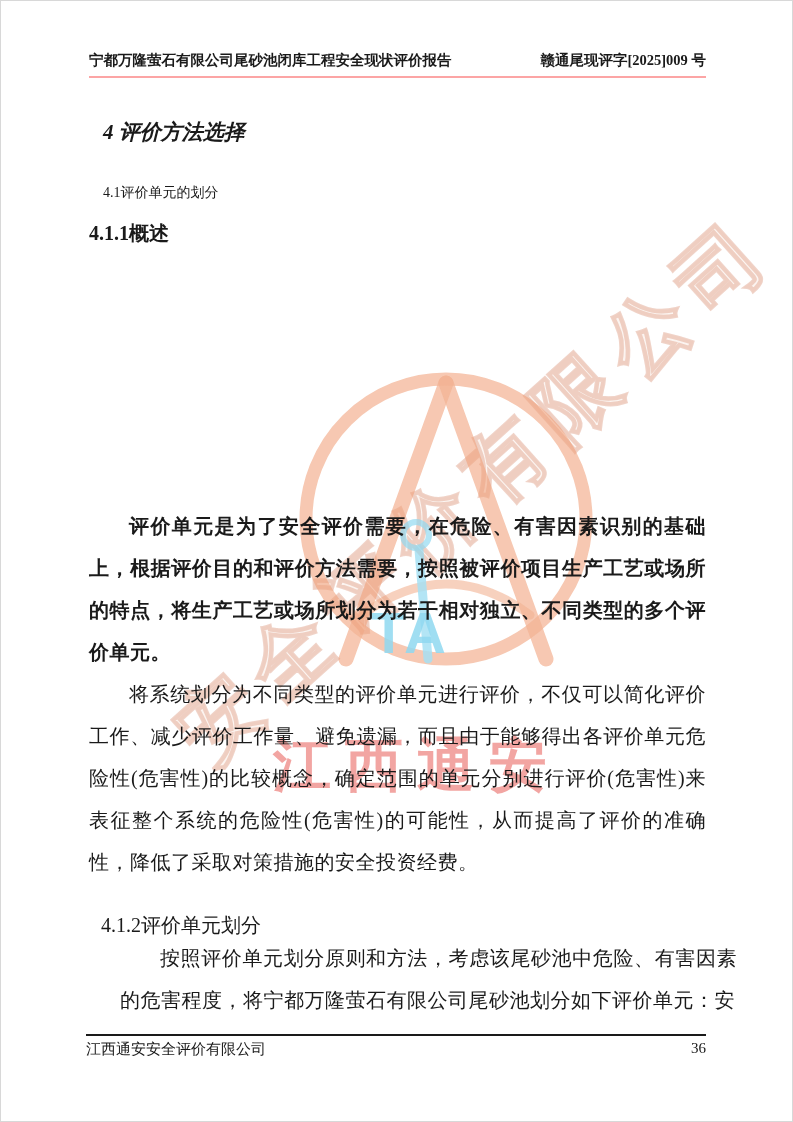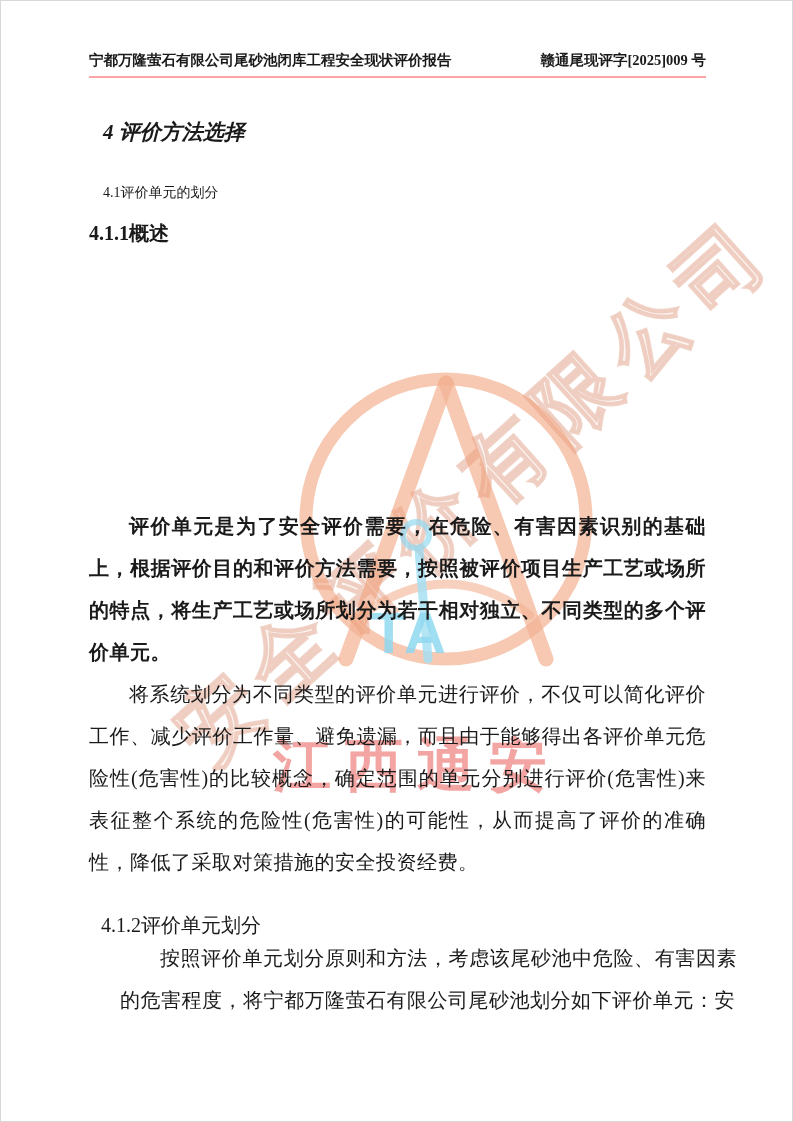--- a/index.html
+++ b/index.html
@@ -110,15 +110,19 @@
 
 
     <p class="para p2">评价单元是为了安全评价需要，在危险、有害因素识别的基础上，根据评价目的和评价方法需要，按照被评价项目生产工艺或场所的特点，将生产工艺或场所划分为若干相对独立、不同类型的多个评价单元。</p>
 
     <p class="para p3">将系统划分为不同类型的评价单元进行评价，不仅可以简化评价工作、减少评价工作量、避免遗漏，而且由于能够得出各评价单元危险性(危害性)的比较概念，确定范围的单元分别进行评价(危害性)来表征整个系统的危险性(危害性)的可能性，从而提高了评价的准确性，降低了采取对策措施的安全投资经费。</p>
 
     <h3 class="h-sub2">4.1.2评价单元划分</h3>
 
     <p class="para p4">按照评价单元划分原则和方法，考虑该尾砂池中危险、有害因素的危害程度，将宁都万隆萤石有限公司尾砂池划分如下评价单元：安</p>
 
+    <div class="footer">
+      <span>江西通安安全评价有限公司</span>
+      <span>36</span>
+    </div>
 
   </div>
 </div>
 
 </body></html>

